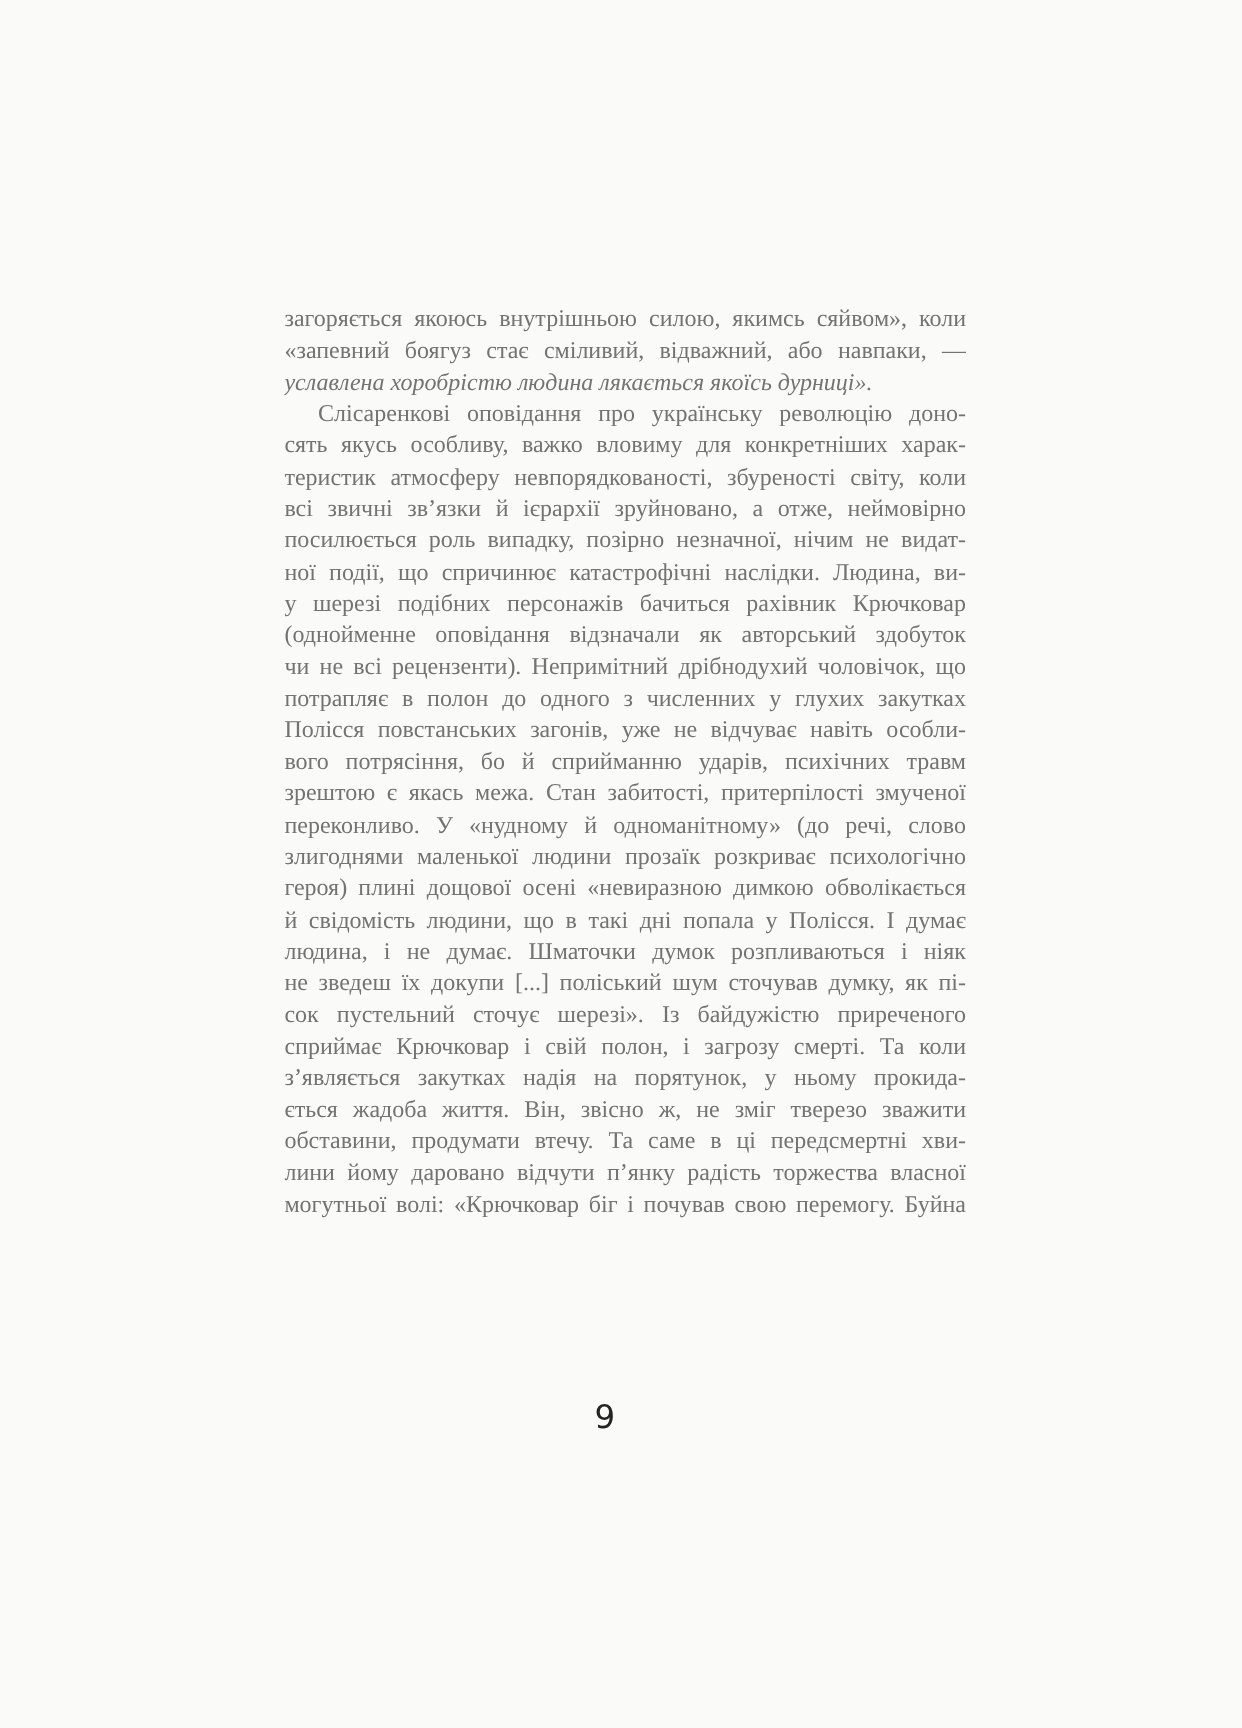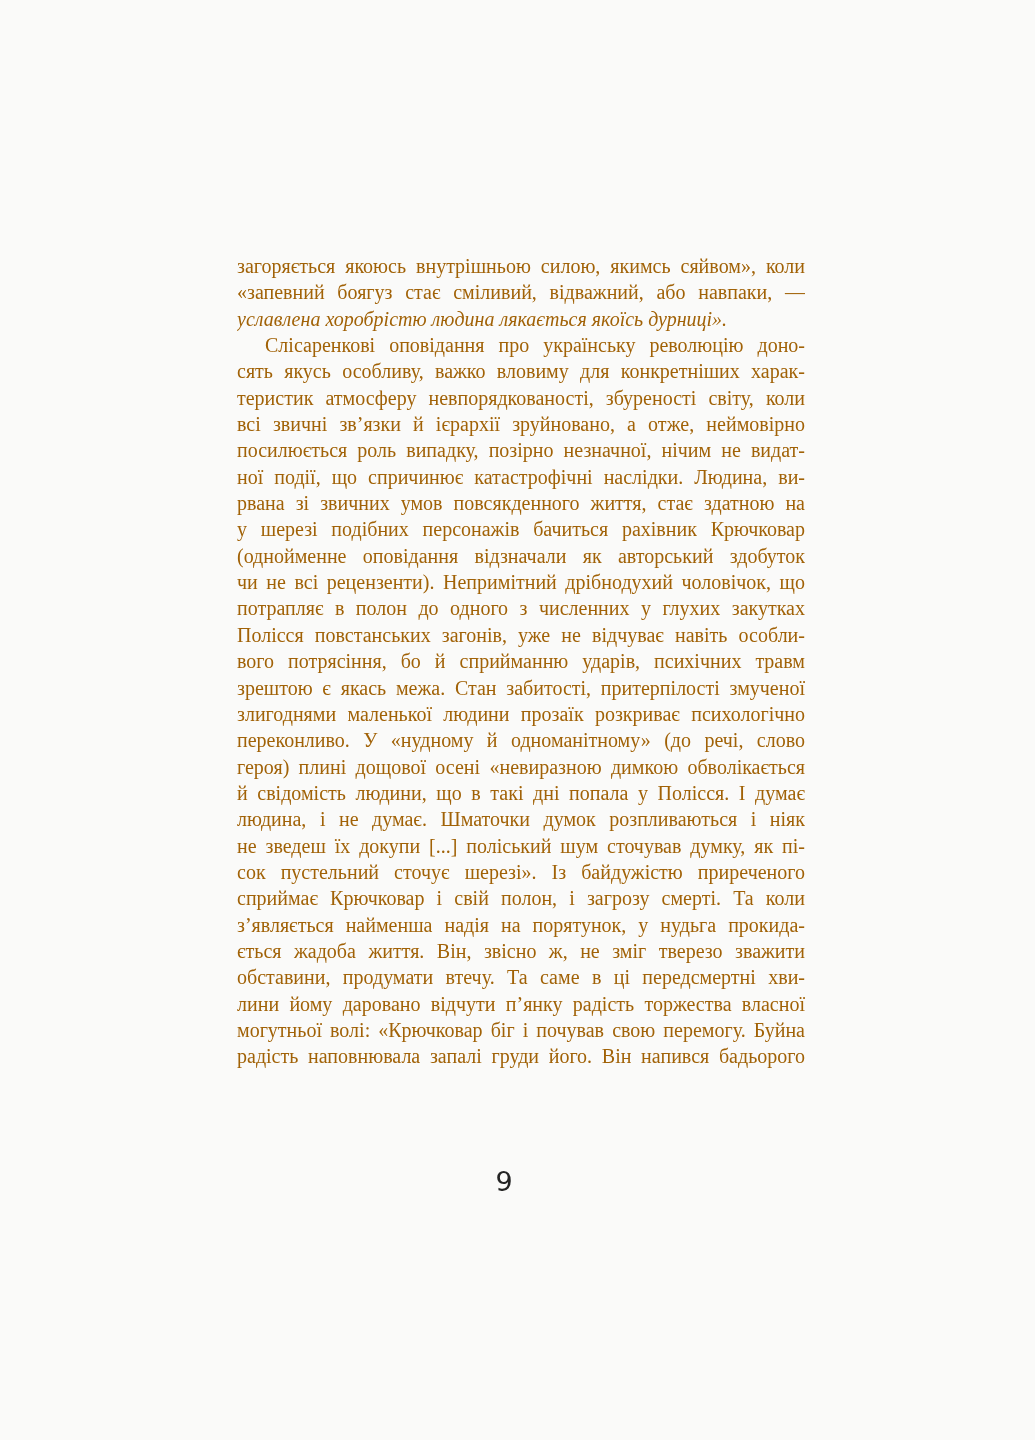--- a/index.html
+++ b/index.html
@@ -16,21 +16,21 @@
   }
   .page {
     position: absolute;
     inset: 0;
   }
   .text-block {
     position: absolute;
     left: 237px;
     top: 253px;
     width: 568px;
-    color: #a16207;
+    color: #737373;
     font-size: 20px;
   }
   .line {
     height: 26.35px;
     line-height: 26.35px;
     text-align: justify;
     text-align-last: justify;
     -moz-text-align-last: justify;
     overflow: hidden;
     white-space: normal;
@@ -69,41 +69,39 @@
       <div class="line para-end">уславлена хоробрістю людина лякається якоїсь дурниці».</div>
     </div>
 
     <div>
       <div class="line indent">Слісаренкові оповідання про українську революцію доно-</div>
       <div class="line">сять якусь особливу, важко вловиму для конкретніших харак-</div>
       <div class="line">теристик атмосферу невпорядкованості, збуреності світу, коли</div>
       <div class="line">всі звичні зв’язки й ієрархії зруйновано, а отже, неймовірно</div>
       <div class="line">посилюється роль випадку, позірно незначної, нічим не видат-</div>
       <div class="line">ної події, що спричинює катастрофічні наслідки. Людина, ви-</div>
-      <div class="line">рвана зі звичних умов повсякденного життя, стає здатною на</div>
       <div class="line">у шерезі подібних персонажів бачиться рахівник Крючковар</div>
       <div class="line">(однойменне оповідання відзначали як авторський здобуток</div>
       <div class="line">чи не всі рецензенти). Непримітний дрібнодухий чоловічок, що</div>
       <div class="line">потрапляє в полон до одного з численних у глухих закутках</div>
       <div class="line">Полісся повстанських загонів, уже не відчуває навіть особли-</div>
       <div class="line">вого потрясіння, бо й сприйманню ударів, психічних травм</div>
       <div class="line">зрештою є якась межа. Стан забитості, притерпілості змученої</div>
+      <div class="line">переконливо. У «нудному й одноманітному» (до речі, слово</div>
       <div class="line">злигоднями маленької людини прозаїк розкриває психологічно</div>
-      <div class="line">переконливо. У «нудному й одноманітному» (до речі, слово</div>
       <div class="line">героя) плині дощової осені «невиразною димкою обволікається</div>
       <div class="line">й свідомість людини, що в такі дні попала у Полісся. І думає</div>
       <div class="line">людина, і не думає. Шматочки думок розпливаються і ніяк</div>
       <div class="line">не зведеш їх докупи [...] поліський шум сточував думку, як пі-</div>
       <div class="line">сок пустельний сточує шерезі». Із байдужістю приреченого</div>
       <div class="line">сприймає Крючковар і свій полон, і загрозу смерті. Та коли</div>
-      <div class="line">з’являється найменша надія на порятунок, у нудьга прокида-</div>
+      <div class="line">з’являється закутках надія на порятунок, у ньому прокида-</div>
       <div class="line">ється жадоба життя. Він, звісно ж, не зміг тверезо зважити</div>
       <div class="line">обставини, продумати втечу. Та саме в ці передсмертні хви-</div>
       <div class="line">лини йому даровано відчути п’янку радість торжества власної</div>
       <div class="line">могутньої волі: «Крючковар біг і почував свою перемогу. Буйна</div>
-      <div class="line">радість наповнювала запалі груди його. Він напився бадьорого</div>
     </div>
 
   </div>
 
   <div class="page-number">9</div>
 
 </div>
 
 </body></html>

